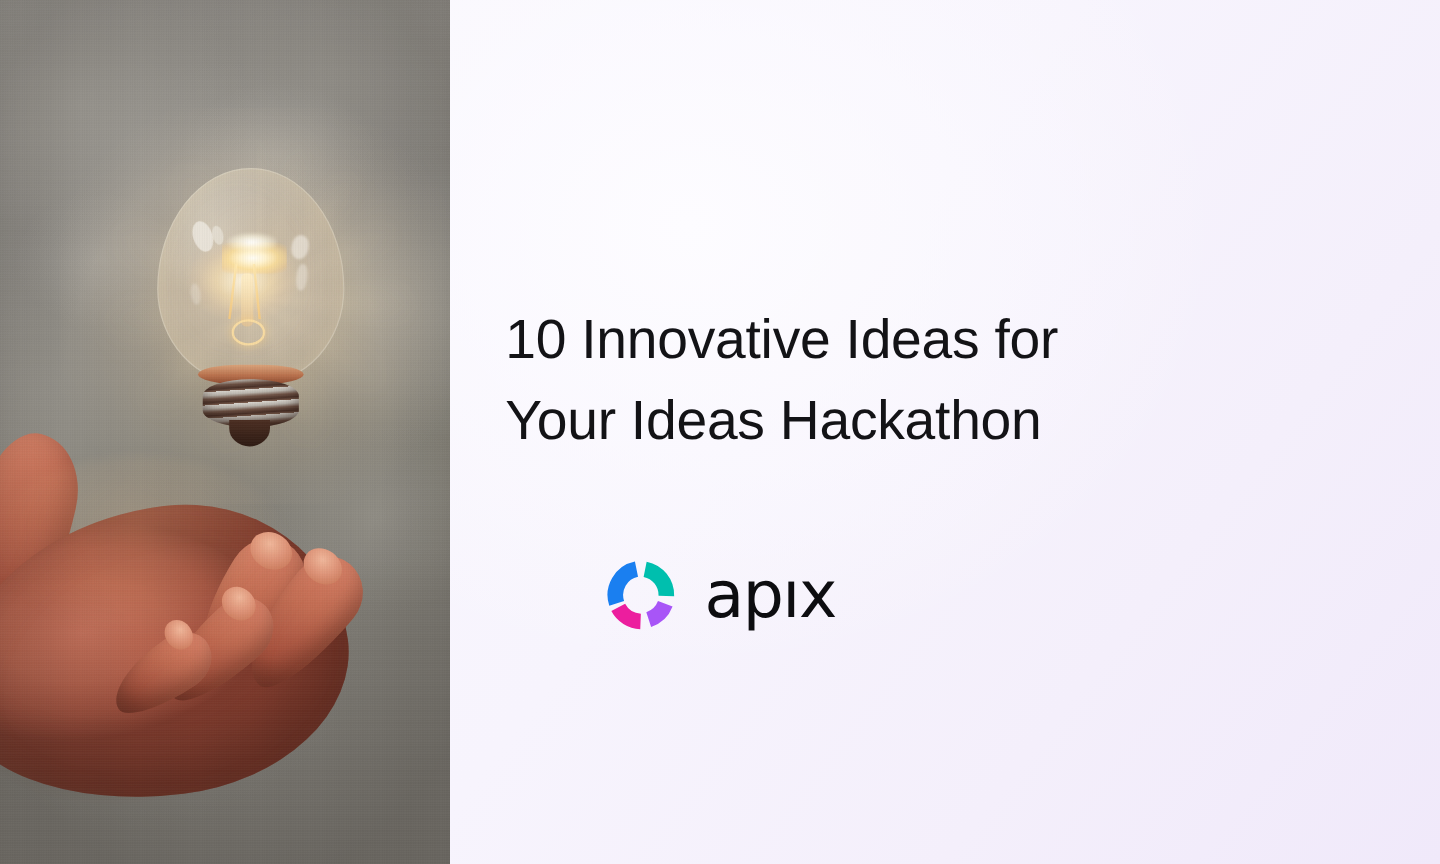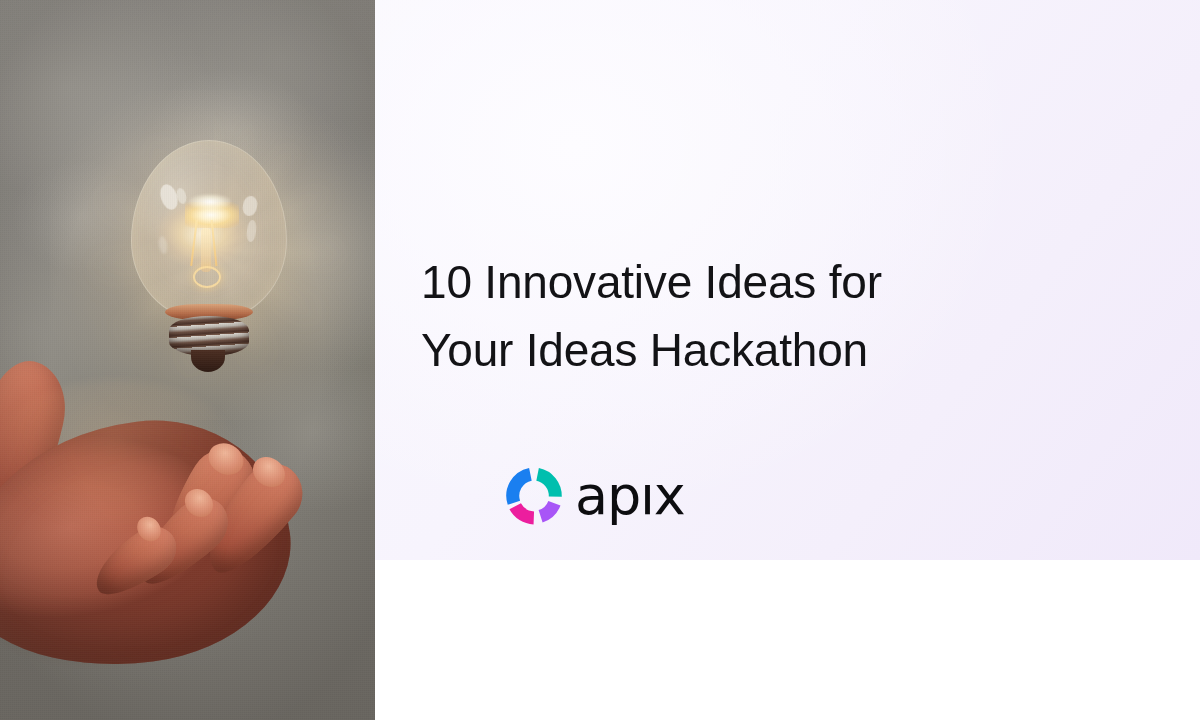--- a/index.html
+++ b/index.html
@@ -220,21 +220,21 @@
   .photo-vignette {
     position:absolute; inset:0;
     background:radial-gradient(ellipse 260px 400px at 50% 48%, transparent 52%, rgba(40,36,32,.22) 100%);
     pointer-events:none;
   }
 
   
   .content-panel {
     position:relative;
     flex:1 1 auto;
-    height:560px;
+    height:720px;
     background:
       radial-gradient(ellipse 620px 520px at 24% 26%, #fdfcff 0%, rgba(253,252,255,0) 72%),
       linear-gradient(128deg, #f9f7fe 0%, #f7f4fd 38%, #f4effb 70%, #f0e9fa 100%);
   }
   .headline {
     position:absolute;
     left:46px; top:248px;
     width:700px;
     font-size:46px;
     line-height:68px;
@@ -242,21 +242,21 @@
     letter-spacing:-0.2px;
     color:#131316;
   }
   .headline .hl-line { display:block; white-space:nowrap; }
 
   .logo-lockup {
     position:absolute;
     left:130px; top:466px;
     display:flex;
     align-items:center;
-    gap:10px;
+    gap:22px;
   }
   .logo-mark { width:60px; height:60px; display:block; flex:0 0 60px; }
   .logo-word {
     font-size:54px;
     line-height:54px;
     font-weight:400;
     letter-spacing:-1.2px;
     color:#0d0d10;
     font-family:"DejaVu Sans", sans-serif;
   }

